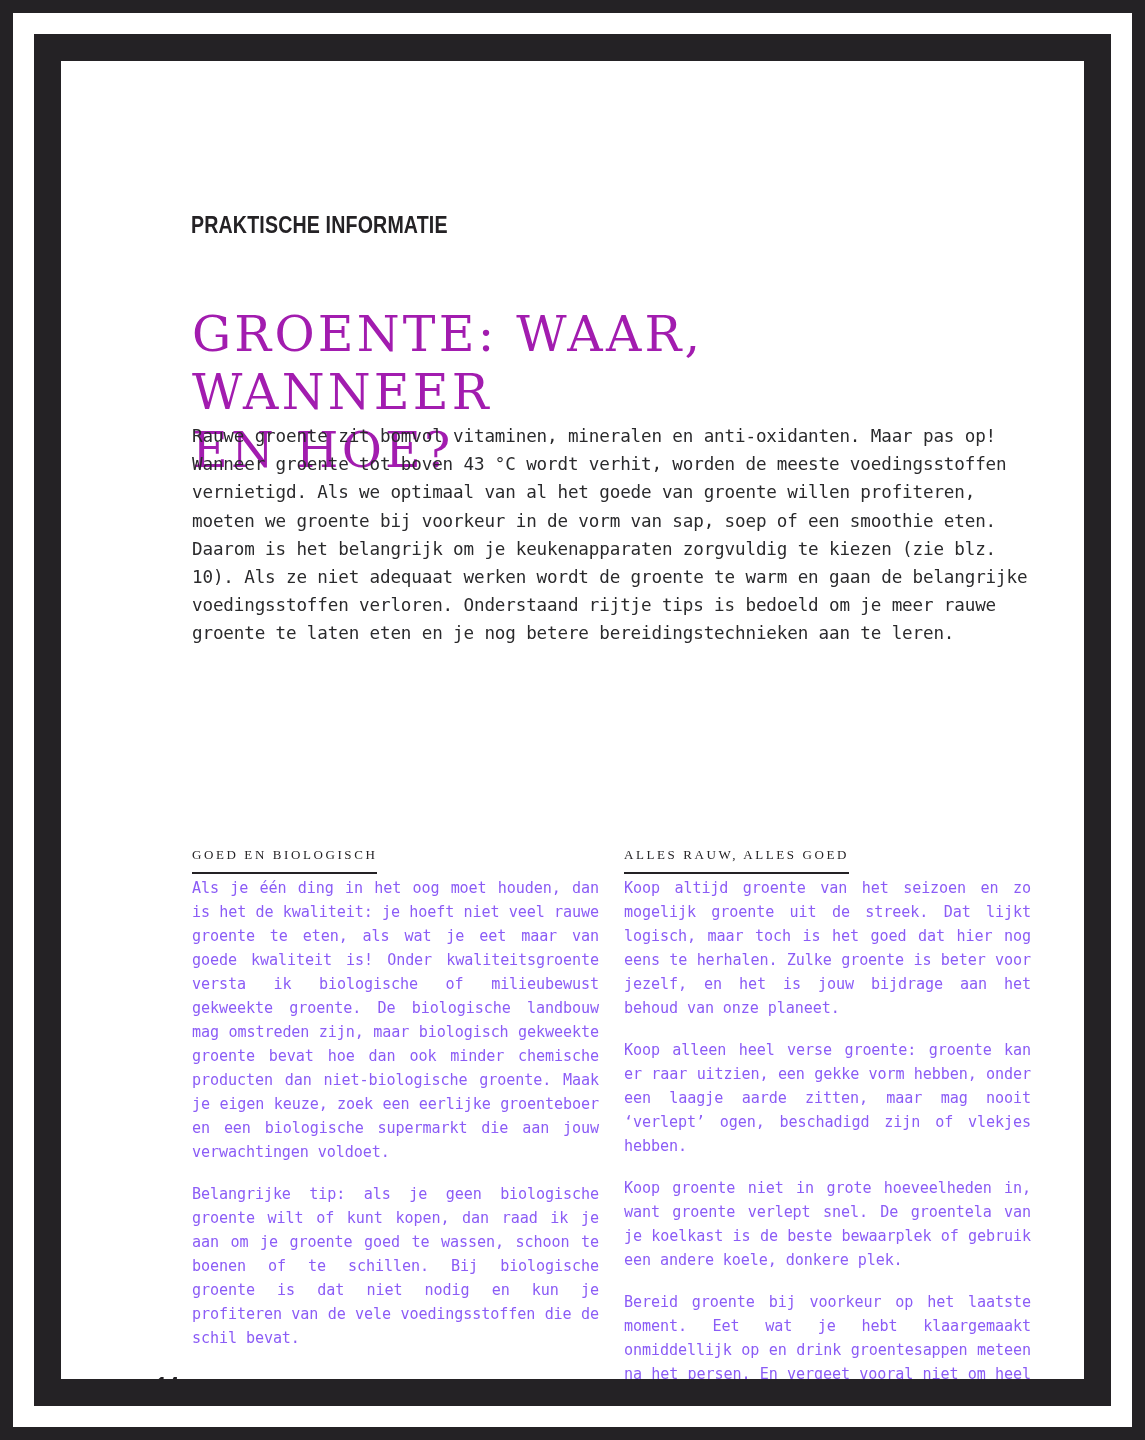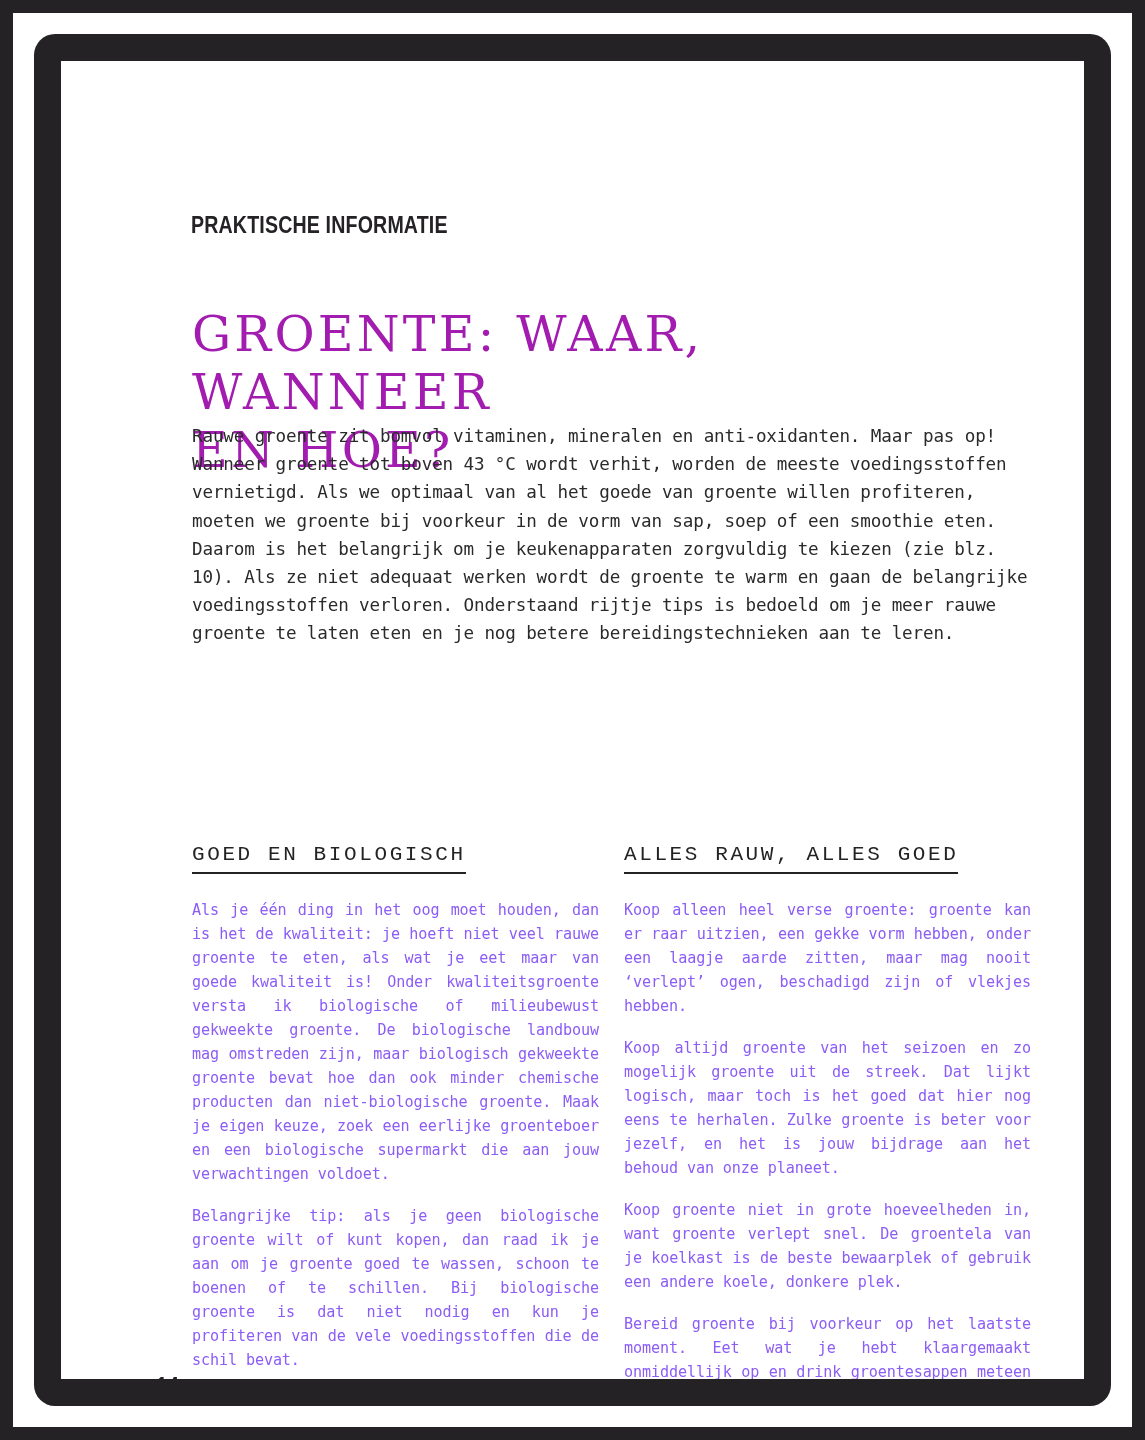--- a/index.html
+++ b/index.html
@@ -27,21 +27,20 @@
     position: absolute;
     left: 13px; top: 13px;
     right: 13px; bottom: 13px;
     background: #ffffff;
   }
   .frame-rule {
     position: absolute;
     left: 21px; top: 21px;
     right: 21px; bottom: 21px;
     background: #242225;
-    border-radius: 21px;
   }
   .page-surface {
     position: absolute;
     left: 27px; top: 27px;
     right: 27px; bottom: 27px;
     background: #ffffff;
     overflow: hidden;
   }
 
   
@@ -100,30 +99,30 @@
     top: 782px;
     width: 840px;
     display: flex;
     gap: 25px;
   }
   .column {
     width: 407px;
   }
 
   .col-heading {
-    font-family: Liberation Mono, monospace;
-    font-size: 21px;
+    font-family: Liberation Serif, serif;
+    font-size: 13px;
     letter-spacing: 2.6px;
     color: #242225;
     line-height: 24px;
     white-space: nowrap;
     display: inline-block;
     border-bottom: 2.6px solid #242225;
     padding-bottom: 5px;
-    margin-bottom: 24px;
+    margin-bottom: 2px;
   }
 
   .col-body p {
     margin: 0 0 18px 0;
     font-family: "DejaVu Sans Mono", "Liberation Mono", monospace;
     font-size: 15.1px;
     line-height: 24.0px;
     letter-spacing: -0.1px;
     color: #8b5cf6;
     text-align: justify;
@@ -165,22 +164,22 @@
               <div class="col-heading">GOED EN BIOLOGISCH</div>
               <div class="col-body">
                 <p>Als je één ding in het oog moet houden, dan is het de kwaliteit: je hoeft niet veel rauwe groente te eten, als wat je eet maar van goede kwaliteit is! Onder kwaliteitsgroente versta ik biologische of milieubewust gekweekte groente. De biologische landbouw mag omstreden zijn, maar biologisch gekweekte groente bevat hoe dan ook minder chemische producten dan niet-biologische groente. Maak je eigen keuze, zoek een eerlijke groenteboer en een biologische supermarkt die aan jouw verwachtingen voldoet.</p>
                 <p>Belangrijke tip: als je geen biologische groente wilt of kunt kopen, dan raad ik je aan om je groente goed te wassen, schoon te boenen of te schillen. Bij biologische groente is dat niet nodig en kun je profiteren van de vele voedingsstoffen die de schil bevat.</p>
               </div>
             </div>
 
             <div class="column">
               <div class="col-heading">ALLES RAUW, ALLES GOED</div>
               <div class="col-body">
+                <p>Koop altijd groente van het seizoen en zo mogelijk groente uit de streek. Dat lijkt logisch, maar toch is het goed dat hier nog eens te herhalen. Zulke groente is beter voor jezelf, en het is jouw bijdrage aan het behoud van onze planeet.</p>
                 <p>Koop alleen heel verse groente: groente kan er raar uitzien, een gekke vorm hebben, onder een laagje aarde zitten, maar mag nooit ‘verlept’ ogen, beschadigd zijn of vlekjes hebben.</p>
-                <p>Koop altijd groente van het seizoen en zo mogelijk groente uit de streek. Dat lijkt logisch, maar toch is het goed dat hier nog eens te herhalen. Zulke groente is beter voor jezelf, en het is jouw bijdrage aan het behoud van onze planeet.</p>
                 <p>Koop groente niet in grote hoeveelheden in, want groente verlept snel. De groentela van je koelkast is de beste bewaarplek of gebruik een andere koele, donkere plek.</p>
                 <p>Bereid groente bij voorkeur op het laatste moment. Eet wat je hebt klaargemaakt onmiddellijk op en drink groentesappen meteen na het persen. En vergeet vooral niet om heel goed te kauwen!</p>
               </div>
             </div>
 
           </div>
 
           <div class="folio">14 –</div>
 
         </div>

